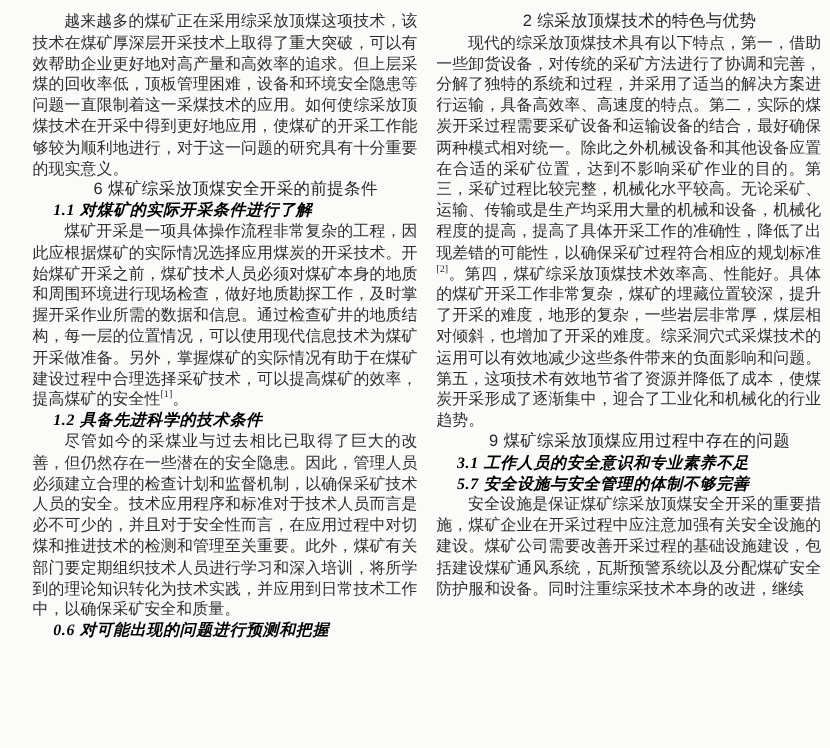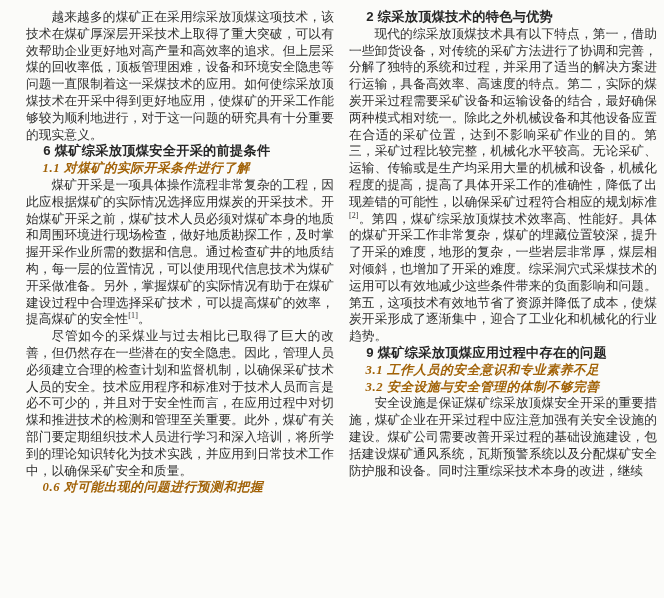--- a/index.html
+++ b/index.html
@@ -33,55 +33,57 @@
     font-size: 12.7px;
     line-height: 16.8px;
     text-align: justify;
     text-indent: 2em;
     letter-spacing: 0.1px;
   }
   .h-section {
     margin: 0;
     font-size: 13.2px;
     line-height: 16.8px;
-    font-weight: bold;
+    font-weight: normal;
     text-indent: 1.3em;
     font-family: "Liberation Sans", "DejaVu Sans", sans-serif;
     color: #262626;
     letter-spacing: 0.3px;
+    text-align: center;
   }
   .h-sub {
     margin: 0;
     font-size: 12.7px;
     line-height: 16.8px;
     font-weight: 600;
     font-style: italic;
     text-indent: 1.3em;
-    color: #a16207;
+    color: #000000;
     letter-spacing: 0.6px;
   }
   sup {
     font-size: 8px;
     line-height: 0;
     vertical-align: super;
   }
 </style>
 </head>
 <body>
 
 <div class="page">
   <div class="col">
     <p class="para"><span>越来越多的煤矿正在采用综采放顶煤这项技术，该技术在煤矿厚深层开采技术上取得了重大突破，可以有效帮助企业更好地对高产量和高效率的追求。但上层采煤的回收率低，顶板管理困难，设备和环境安全隐患等问题一直限制着这一采煤技术的应用。如何使综采放顶煤技术在开采中得到更好地应用，使煤矿的开采工作能够较为顺利地进行，对于这一问题的研究具有十分重要的现实意义。</span></p>
     <h2 class="h-section"><span>6 煤矿综采放顶煤安全开采的前提条件</span></h2>
     <h3 class="h-sub"><span>1.1 对煤矿的实际开采条件进行了解</span></h3>
     <p class="para"><span>煤矿开采是一项具体操作流程非常复杂的工程，因此应根据煤矿的实际情况选择应用煤炭的开采技术。开始煤矿开采之前，煤矿技术人员必须对煤矿本身的地质和周围环境进行现场检查，做好地质勘探工作，及时掌握开采作业所需的数据和信息。通过检查矿井的地质结构，每一层的位置情况，可以使用现代信息技术为煤矿开采做准备。另外，掌握煤矿的实际情况有助于在煤矿建设过程中合理选择采矿技术，可以提高煤矿的效率，提高煤矿的安全性</span><sup>[1]</sup><span>。</span></p>
+    <h3 class="h-sub"><span>1.2 具备先进科学的技术条件</span></h3>
     <p class="para"><span>尽管如今的采煤业与过去相比已取得了巨大的改善，但仍然存在一些潜在的安全隐患。因此，管理人员必须建立合理的检查计划和监督机制，以确保采矿技术人员的安全。技术应用程序和标准对于技术人员而言是必不可少的，并且对于安全性而言，在应用过程中对切煤和推进技术的检测和管理至关重要。此外，煤矿有关部门要定期组织技术人员进行学习和深入培训，将所学到的理论知识转化为技术实践，并应用到日常技术工作中，以确保采矿安全和质量。</span></p>
     <h3 class="h-sub"><span>0.6 对可能出现的问题进行预测和把握</span></h3>
   </div>
   <div class="col">
     <h2 class="h-section"><span>2 综采放顶煤技术的特色与优势</span></h2>
     <p class="para"><span>现代的综采放顶煤技术具有以下特点，第一，借助一些卸货设备，对传统的采矿方法进行了协调和完善，分解了独特的系统和过程，并采用了适当的解决方案进行运输，具备高效率、高速度的特点。第二，实际的煤炭开采过程需要采矿设备和运输设备的结合，最好确保两种模式相对统一。除此之外机械设备和其他设备应置在合适的采矿位置，达到不影响采矿作业的目的。第三，采矿过程比较完整，机械化水平较高。无论采矿、运输、传输或是生产均采用大量的机械和设备，机械化程度的提高，提高了具体开采工作的准确性，降低了出现差错的可能性，以确保采矿过程符合相应的规划标准</span><sup>[2]</sup><span>。第四，煤矿综采放顶煤技术效率高、性能好。具体的煤矿开采工作非常复杂，煤矿的埋藏位置较深，提升了开采的难度，地形的复杂，一些岩层非常厚，煤层相对倾斜，也增加了开采的难度。综采洞穴式采煤技术的运用可以有效地减少这些条件带来的负面影响和问题。第五，这项技术有效地节省了资源并降低了成本，使煤炭开采形成了逐渐集中，迎合了工业化和机械化的行业趋势。</span></p>
     <h2 class="h-section"><span>9 煤矿综采放顶煤应用过程中存在的问题</span></h2>
     <h3 class="h-sub"><span>3.1 工作人员的安全意识和专业素养不足</span></h3>
-    <h3 class="h-sub"><span>3.2 安全设施与安全管理的体制不够完善</span></h3>
+    <h3 class="h-sub"><span>5.7 安全设施与安全管理的体制不够完善</span></h3>
     <p class="para"><span>安全设施是保证煤矿综采放顶煤安全开采的重要措施，煤矿企业在开采过程中应注意加强有关安全设施的建设。煤矿公司需要改善开采过程的基础设施建设，包括建设煤矿通风系统，瓦斯预警系统以及分配煤矿安全防护服和设备。同时注重综采技术本身的改进，继续</span></p>
   </div>
 </div>
 
 </body></html>

